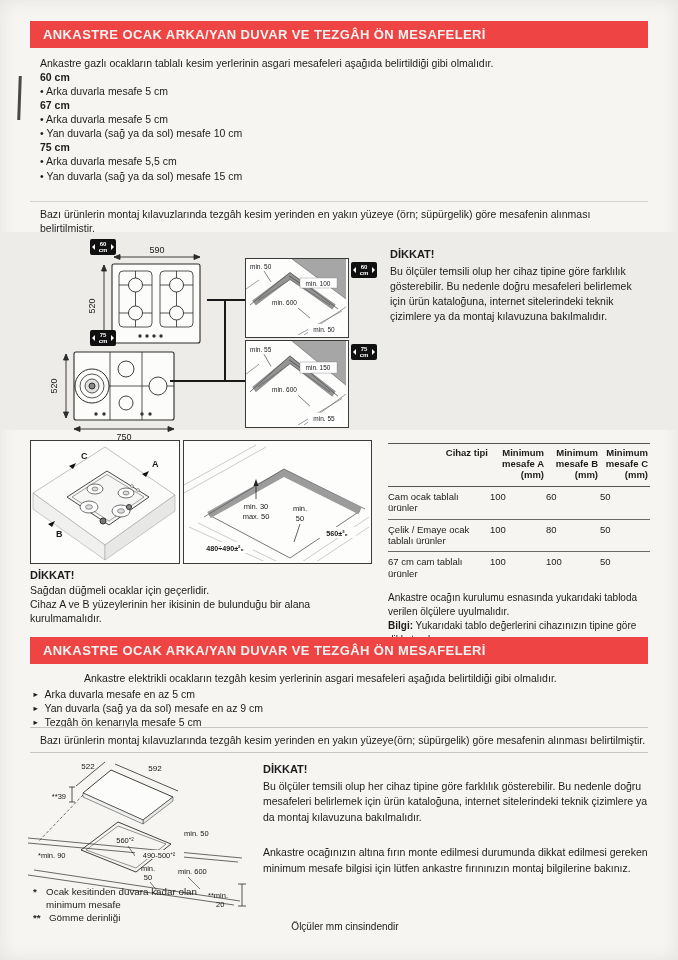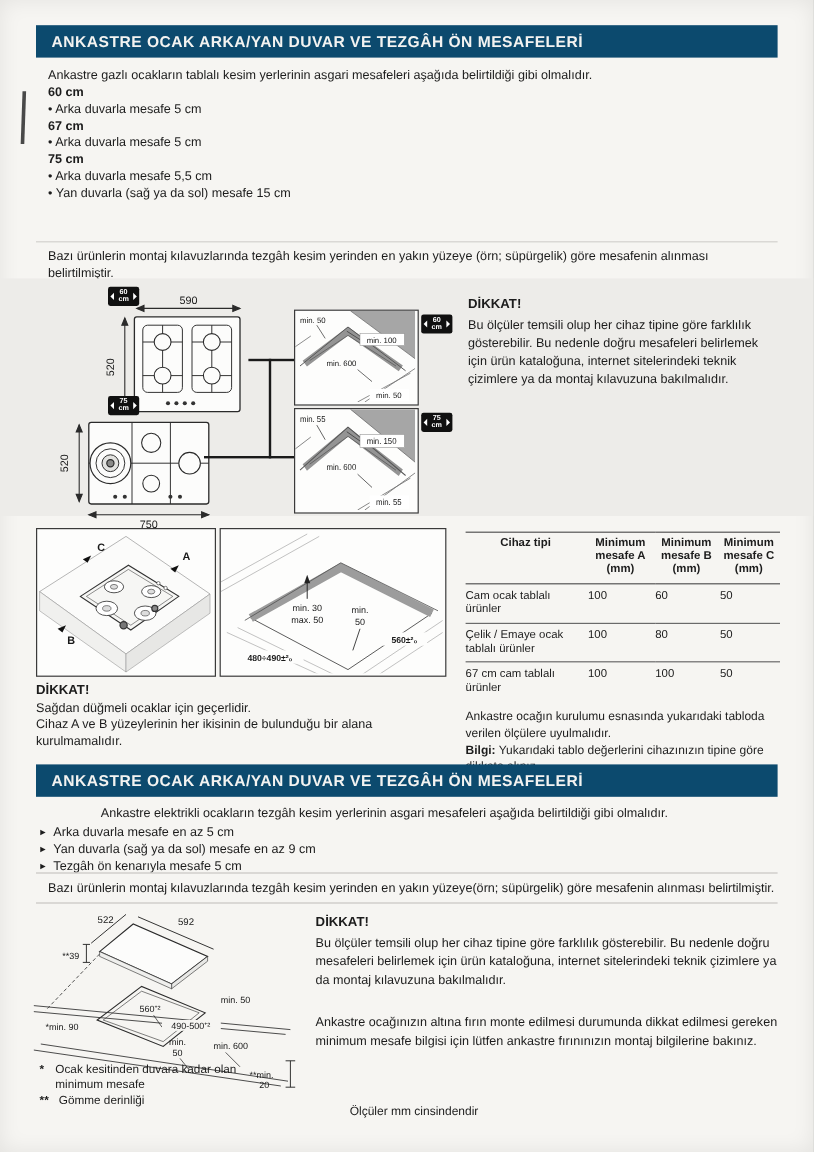--- a/index.html
+++ b/index.html
@@ -1,41 +1,41 @@
 <!DOCTYPE html>
 <html><head>
 <meta charset="utf-8">
 <style>
   html,body{margin:0;padding:0;background:#d8d8d6;}
   .page{position:relative;width:678px;height:960px;background:#f6f5f2;overflow:hidden;
         font-family:"Liberation Sans",sans-serif;color:#1c1c1c;
         box-shadow:inset 0 0 18px rgba(0,0,0,.08);}
   .abs{position:absolute;}
-  .bar{position:absolute;left:30px;width:618px;height:27px;background:#0c4a6e;color:#f3f3f1;
+  .bar{position:absolute;left:30px;width:618px;height:27px;background:#ef4444;color:#f3f3f1;
        font-weight:bold;font-size:13px;letter-spacing:.4px;display:flex;align-items:center;
        padding-left:13px;box-sizing:border-box;}
   .txt{font-size:10.5px;line-height:1.34;}
   .b{font-weight:bold;}
   .nw{white-space:nowrap;}
   .bullet::before{content:"• ";}
   .tri::before{content:"►";font-size:7.5px;margin-right:5px;position:relative;top:-1px;}
   .notebox{border-top:1px solid #d3d2ce;border-bottom:1px solid #d3d2ce;padding:5px 0 5px 10px;box-sizing:border-box;}
   .notebox2{border-top:1px solid #c7c6c2;border-bottom:1px solid #c7c6c2;padding:5px 0 5px 10px;box-sizing:border-box;}
   .band{position:absolute;left:0;top:232px;width:678px;height:198px;background:#edecE9;}
   .isoBox{position:absolute;background:#fdfdfc;border:1px solid #3a3a3a;}
   .conn{position:absolute;background:#1a1a1a;}
   .badge{position:absolute;width:26px;height:16px;background:#101010;border-radius:2px;
          display:flex;align-items:center;justify-content:space-between;padding:0 2px;box-sizing:border-box;}
   .badge .t-l{width:0;height:0;border-top:3px solid transparent;border-bottom:3px solid transparent;border-right:3px solid #fff;}
   .badge .t-r{width:0;height:0;border-top:3px solid transparent;border-bottom:3px solid transparent;border-left:3px solid #fff;}
   .badge .bt{display:flex;flex-direction:column;align-items:center;color:#fff;font-size:6px;font-weight:bold;line-height:1.05;}
   svg{font-family:"Liberation Sans",sans-serif;}
   svg text{fill:#191919;}
   table.dist{border-collapse:collapse;width:262px;border-top:1px solid #555;font-size:9.5px;}
-  table.dist th{font-weight:bold;text-align:center;vertical-align:top;padding:4px 2px 5px 0;border-bottom:1px solid #555;line-height:1.15;}
+  table.dist th{font-weight:bold;text-align:right;vertical-align:top;padding:4px 2px 5px 0;border-bottom:1px solid #555;line-height:1.15;}
   table.dist td{vertical-align:top;padding:4px 2px 5px 0;line-height:1.2;}
   table.dist tr.r2 td, table.dist tr.r3 td{border-top:1px solid #6a6a6a;}
   .artifact{position:absolute;left:18px;top:76px;width:3px;height:44px;background:#1e1e1e;opacity:.8;transform:rotate(2deg);}
 </style>
 </head>
 <body>
 
 <div class="page">
 
   <div class="artifact"></div>
@@ -43,20 +43,21 @@
   <div class="bar" style="top:21px;">
     <span>ANKASTRE OCAK ARKA/YAN DUVAR VE TEZGÂH ÖN MESAFELERİ</span>
   </div>
 
   <div class="abs txt" style="left:40px;top:56px;width:604px;">
     <div>Ankastre gazlı ocakların tablalı kesim yerlerinin asgari mesafeleri aşağıda belirtildiği gibi olmalıdır.</div>
     <div class="b">60 cm</div>
     <div class="bullet">Arka duvarla mesafe 5 cm</div>
     <div class="b">67 cm</div>
     <div class="bullet">Arka duvarla mesafe 5 cm</div>
+    <div class="bullet">Yan duvarla (sağ ya da sol) mesafe 10 cm</div>
     <div class="b">75 cm</div>
     <div class="bullet">Arka duvarla mesafe 5,5 cm</div>
     <div class="bullet">Yan duvarla (sağ ya da sol) mesafe 15 cm</div>
   </div>
 
   <div class="abs txt notebox" style="left:30px;top:201px;width:618px;">Bazı ürünlerin montaj kılavuzlarında tezgâh kesim yerinden en yakın yüzeye (örn; süpürgelik) göre mesafenin alınması belirtilmiştir.</div>
 
   <div class="band"></div>
 
   <div class="badge" style="left:90px;top:239px;">

